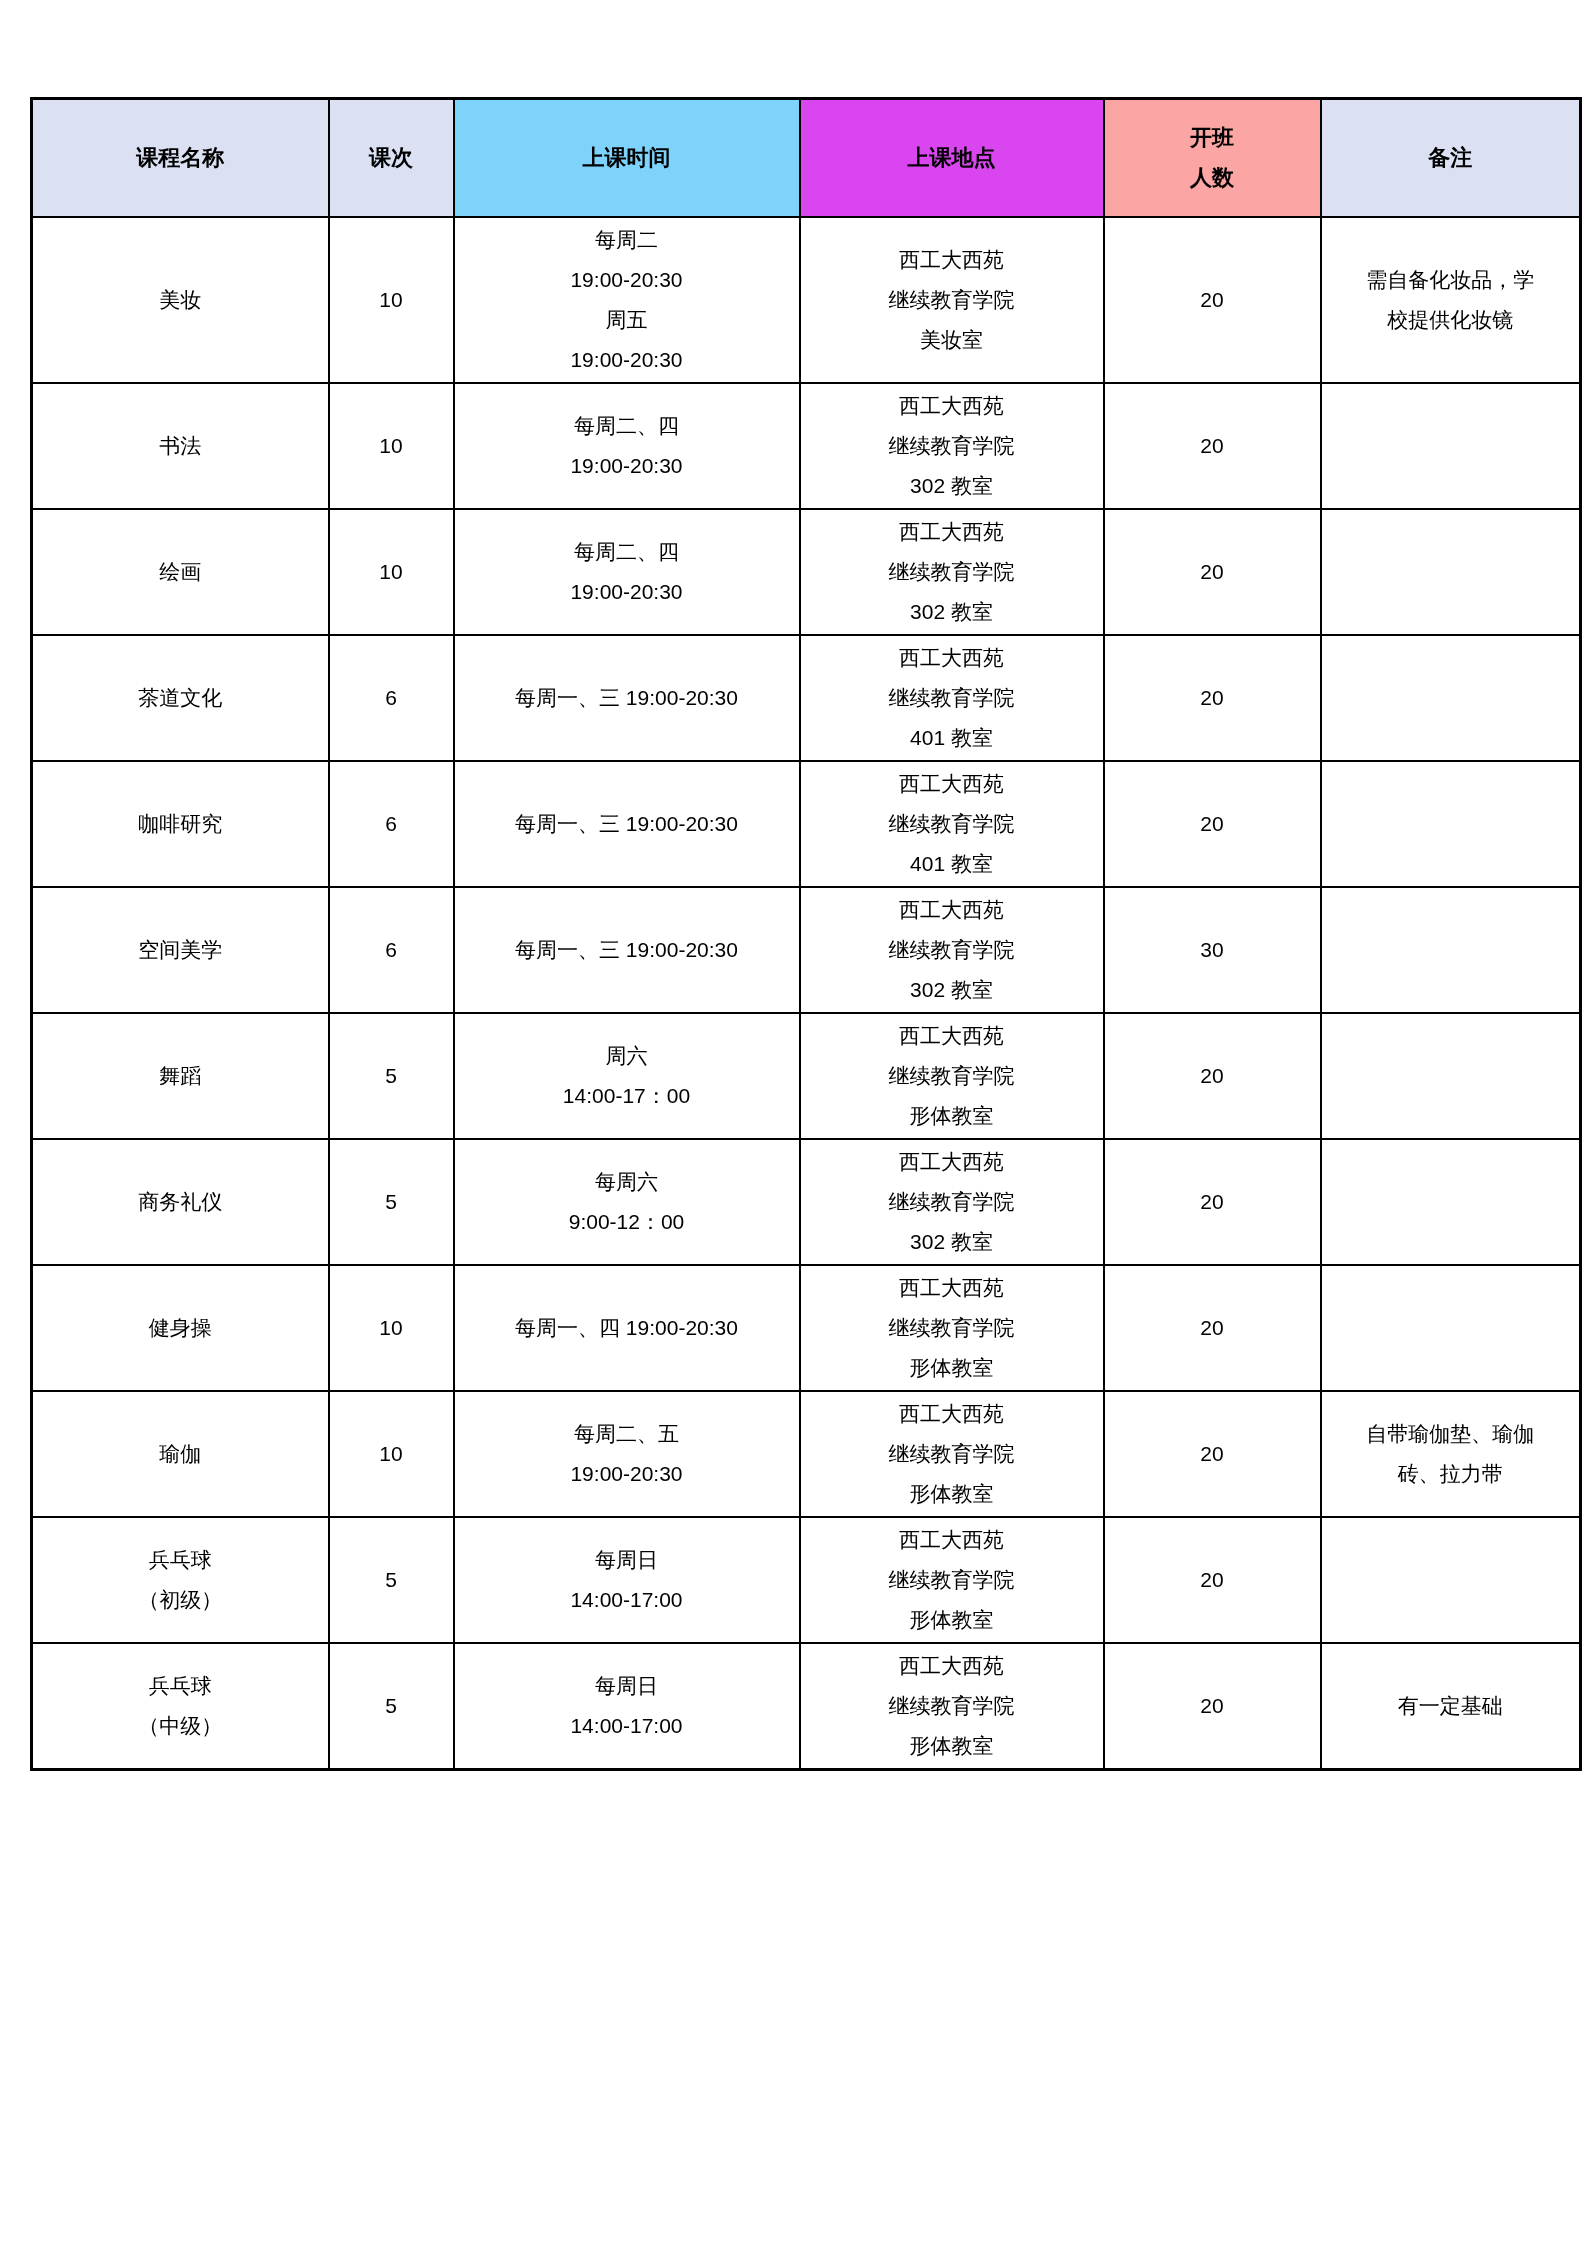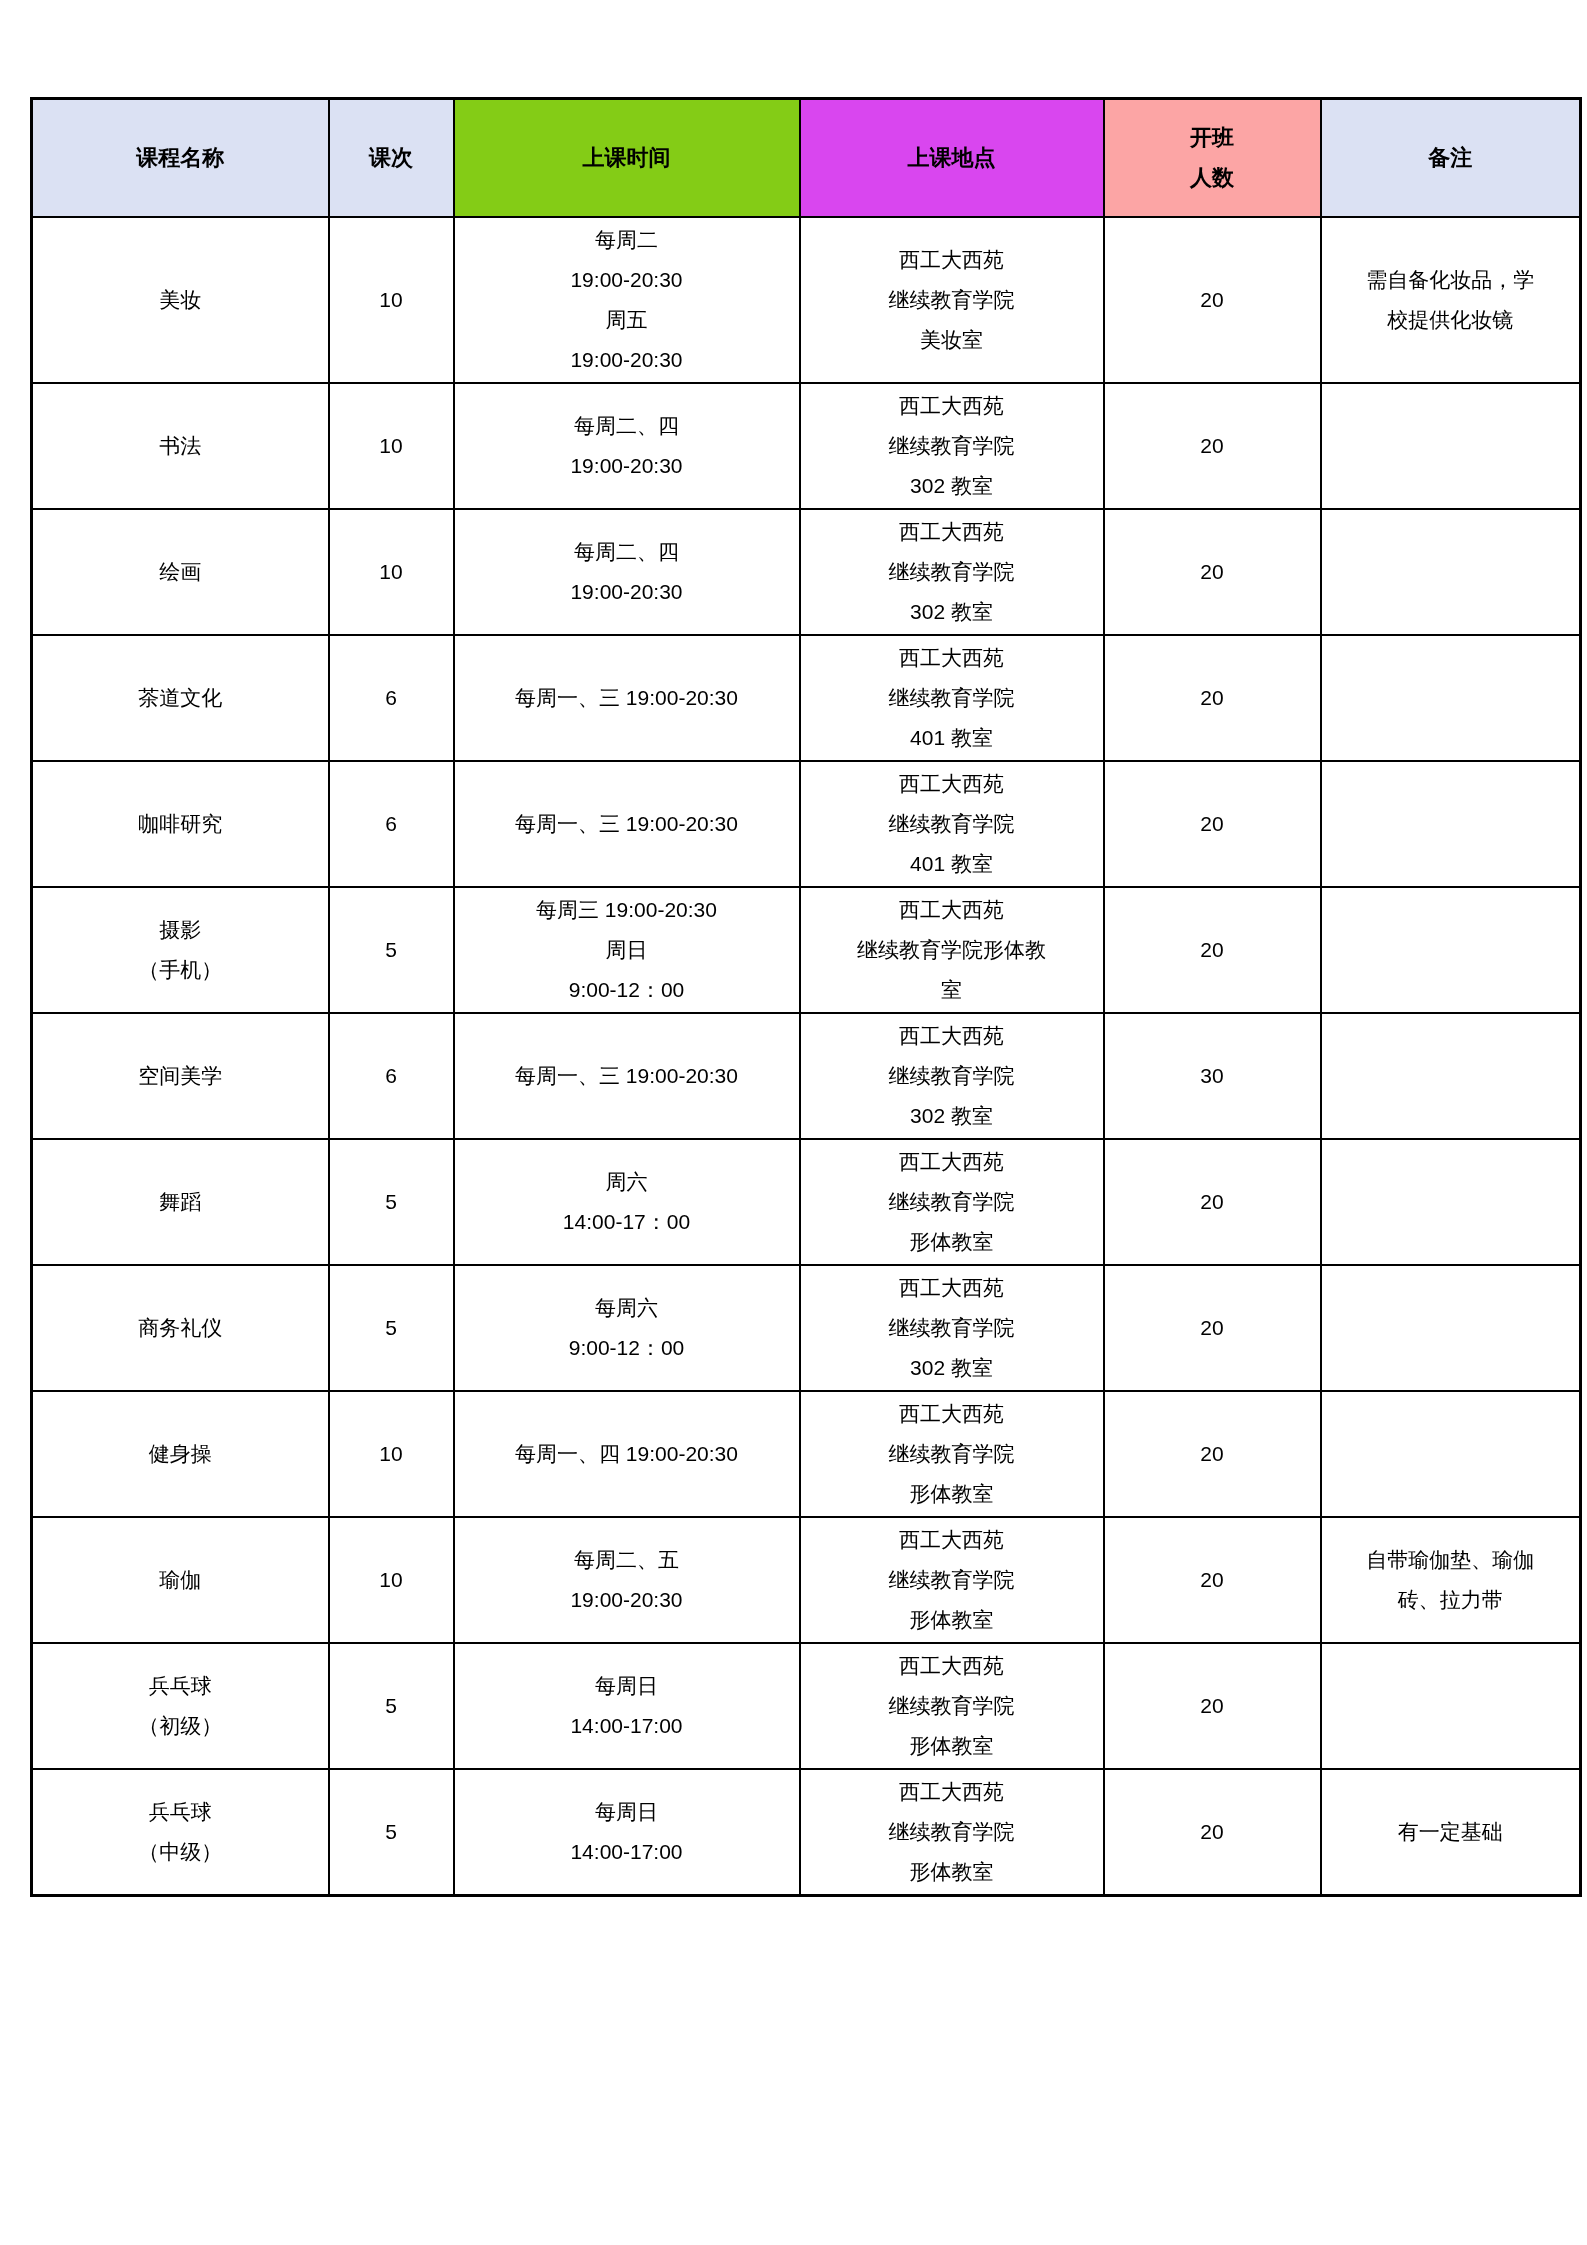--- a/index.html
+++ b/index.html
@@ -55,21 +55,21 @@
     <col class="c-sessions">
     <col class="c-time">
     <col class="c-location">
     <col class="c-capacity">
     <col class="c-note">
   </colgroup>
   <thead>
     <tr>
       <th style="background: rgb(219, 225, 243);">课程名称</th>
       <th style="background: rgb(219, 225, 243);">课次</th>
-      <th style="background: #84cc16; margin-left: 38px;">上课时间</th>
+      <th style="background: #7dd3fc; margin-left: 38px;">上课时间</th>
       <th style="background: #d946ef;">上课地点</th>
       <th style="background: #fca5a5;">开班
 人数</th>
       <th style="background: rgb(219, 225, 243);">备注</th>
     </tr>
   </thead>
   <tbody>
       <tr>
         <td>美妆</td>
         <td>10</td>
@@ -120,33 +120,20 @@
         <td>咖啡研究</td>
         <td>6</td>
         <td>每周一、三 19:00-20:30</td>
         <td>西工大西苑
 继续教育学院
 401 教室</td>
         <td>20</td>
         <td></td>
       </tr>
       <tr>
-        <td>摄影
-（手机）</td>
-        <td>5</td>
-        <td>每周三 19:00-20:30
-周日
-9:00-12：00</td>
-        <td>西工大西苑
-继续教育学院形体教
-室</td>
-        <td>20</td>
-        <td></td>
-      </tr>
-      <tr>
         <td>空间美学</td>
         <td>6</td>
         <td>每周一、三 19:00-20:30</td>
         <td>西工大西苑
 继续教育学院
 302 教室</td>
         <td>30</td>
         <td></td>
       </tr>
       <tr>

